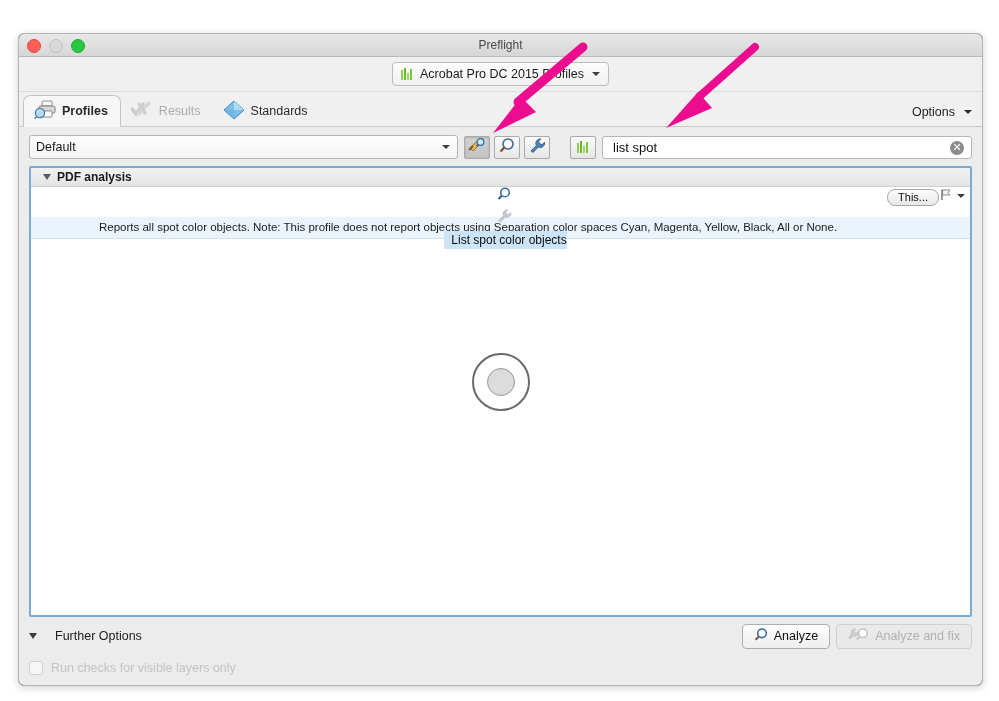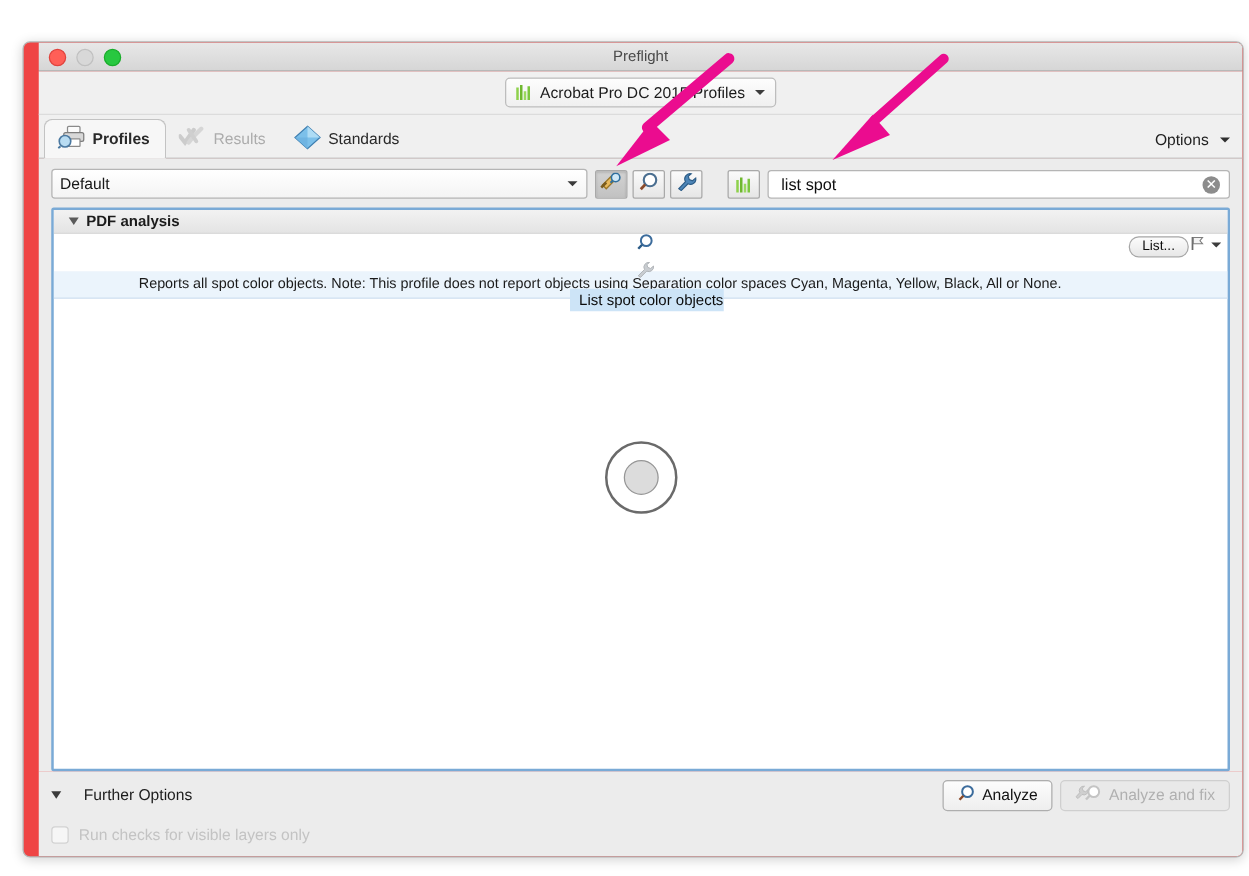--- a/index.html
+++ b/index.html
@@ -16,28 +16,27 @@
     position: relative;
   }
 
   
   #window {
     position: absolute;
     left: 18px;
     top: 33px;
     width: 963px;
     height: 651px;
-    background: #ef4444;
+    background: #404040;
     border: 1px solid #b4b4b4;
     border-radius: 6px;
     box-shadow: 0 2px 9px rgba(0,0,0,0.18);
     overflow: hidden;
     display: flex;
     flex-direction: column;
-    padding-left: 12px;
   }
 
   
   #titlebar {
     height: 22px;
     background: linear-gradient(to bottom, #e8e8e8 0%, #d6d6d6 100%);
     border-bottom: 1px solid #b8b8b8;
     position: relative;
     flex: 0 0 auto;
   }
@@ -161,21 +160,21 @@
     background: #ececec;
     padding: 8px 10px 0 10px;
     display: flex;
     flex-direction: column;
     min-height: 0;
   }
 
   
   #filterrow {
     display: flex;
-    align-items: flex-end;
+    align-items: center;
     gap: 6px;
     height: 24px;
     flex: 0 0 auto;
     margin-bottom: 7px;
   }
   #profile-select {
     width: 415px;
     height: 22px;
     background: linear-gradient(to bottom,#ffffff,#f4f4f4);
     border: 1px solid #b5b5b5;
@@ -551,21 +550,21 @@
             <line x1="4.7" y1="8.8" x2="1.6" y2="12" stroke="#2a5a86" stroke-width="2"></line>
           </svg>
         </span>
         <span>
           <svg width="15" height="14" viewBox="0 0 15 14">
             <path d="M10.6 1 a3.8 3.8 0 0 0 -4 5.6 L1.6 11.6 l1.8 1.3 L8.4 7.9 A3.8 3.8 0 0 0 13.8 3.8 L11.5 5.8 L9.2 4.9 L8.5 2.6 Z" fill="#c9cdd1" stroke="#b0b4b8" stroke-width="0.8"></path>
           </svg>
         </span>
         <span class="row-title">List spot color objects</span>
 
-        <div id="edit-btn">List...</div>
+        <div id="edit-btn">This...</div>
         <div id="flag-menu">
           <span>
             <svg width="13" height="13" viewBox="0 0 13 13">
               <line x1="2" y1="1.5" x2="2" y2="12" stroke="#6a6a6a" stroke-width="1.4"></line>
               <path d="M2.6 2 L10 2 L8 4.6 L10 7 L2.6 7 Z" fill="#f2f2f2" stroke="#7d7d7d" stroke-width="0.9"></path>
             </svg>
           </span>
           <span class="caret"></span>
         </div>
       </div>

